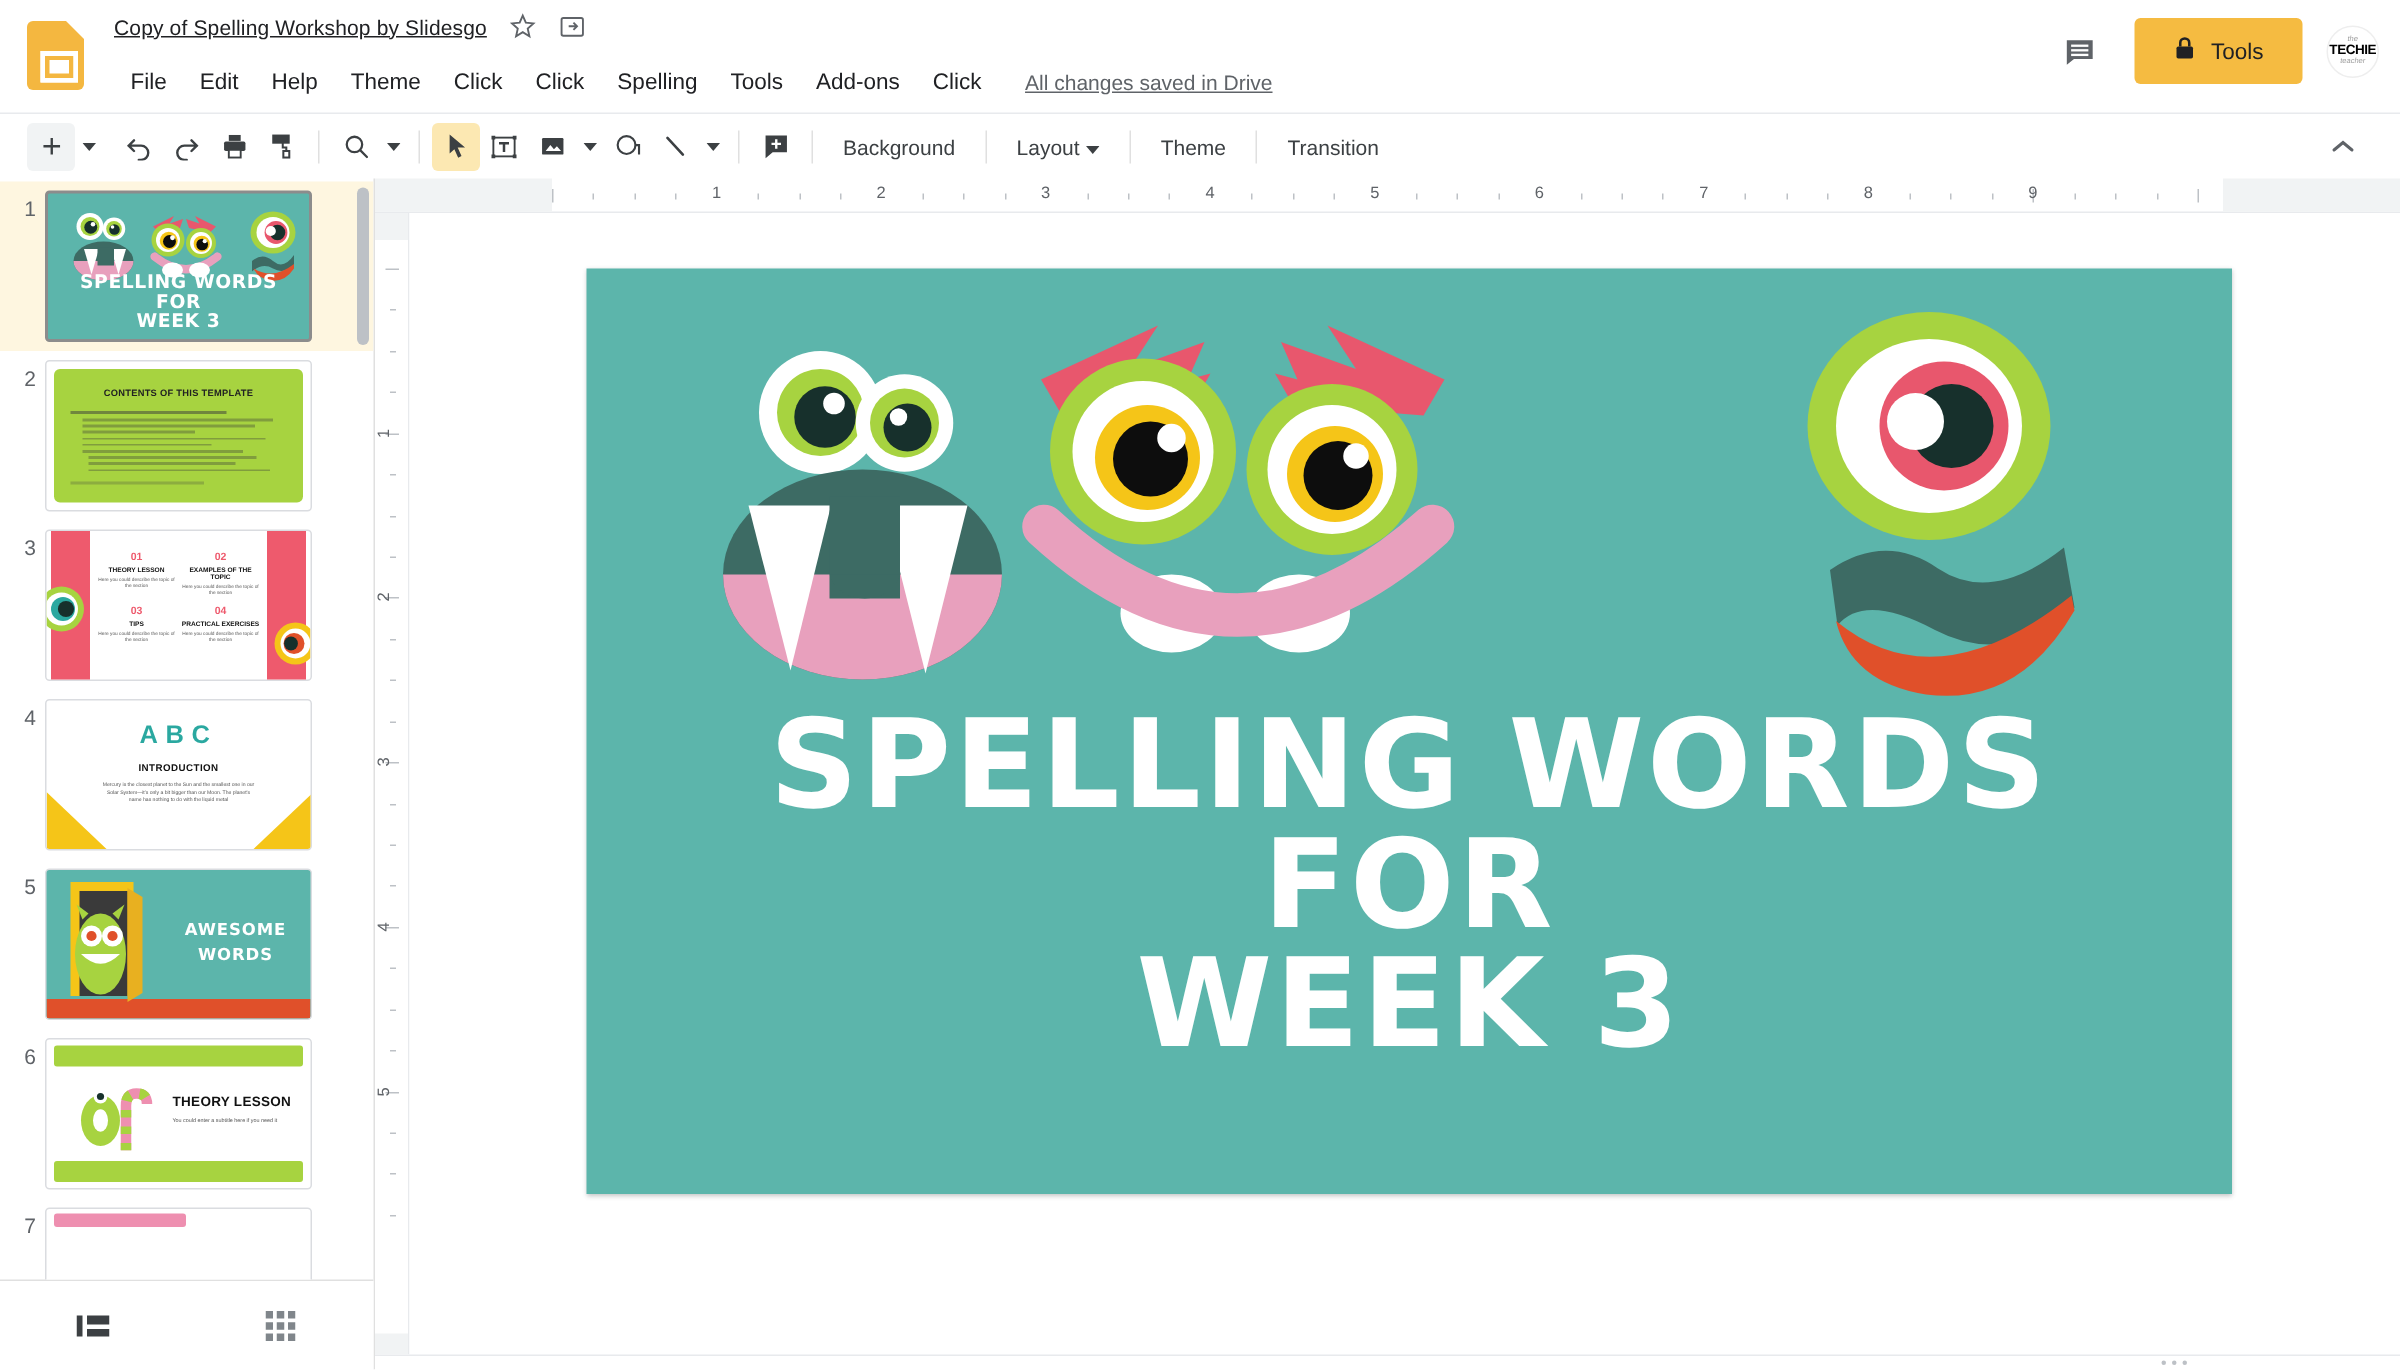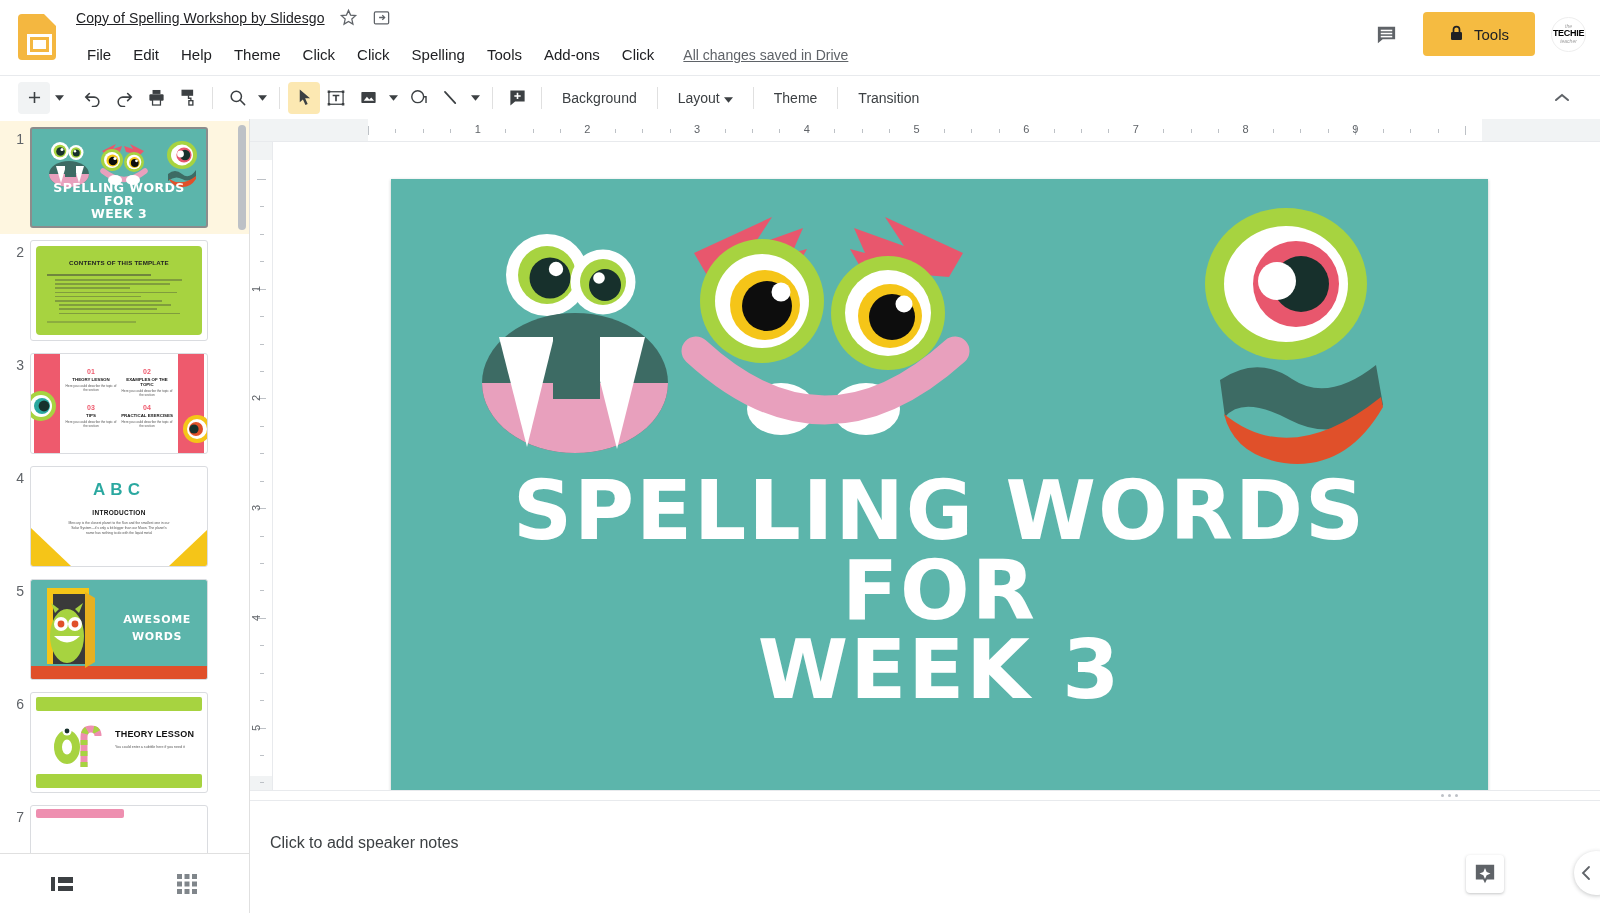--- a/index.html
+++ b/index.html
@@ -723,29 +723,15 @@
         </div>
       </div>
 
       <div class="notes-divider">
         <div class="notes-grip">
           <i></i>
           <i></i>
           <i></i>
         </div>
       </div>
-      <div class="notes-pane">
-        <div class="notes-placeholder">Click to add speaker notes</div>
-        <div class="explore-btn">
-          <svg width="22" height="22" viewBox="0 0 24 24" fill="#5f6368">
-            <path d="M2 2h20v16H14l-2 4-2-4H2z"></path>
-            <path d="M12 5.5l1.8 4.2 4.2 1.8-4.2 1.8L12 17.5l-1.8-4.2L6 11.5l4.2-1.8z" fill="#fff"></path>
-            </svg>
-        </div>
-        <div class="collapse-pill">
-          <svg width="12" height="16" viewBox="0 0 12 16" fill="none" stroke="#5f6368" stroke-width="1.8" stroke-linecap="round">
-            <path d="M8 2L2 8l6 6"></path>
-            </svg>
-        </div>
-      </div>
     </div>
   </div>
 </div>
 
 </body></html>

